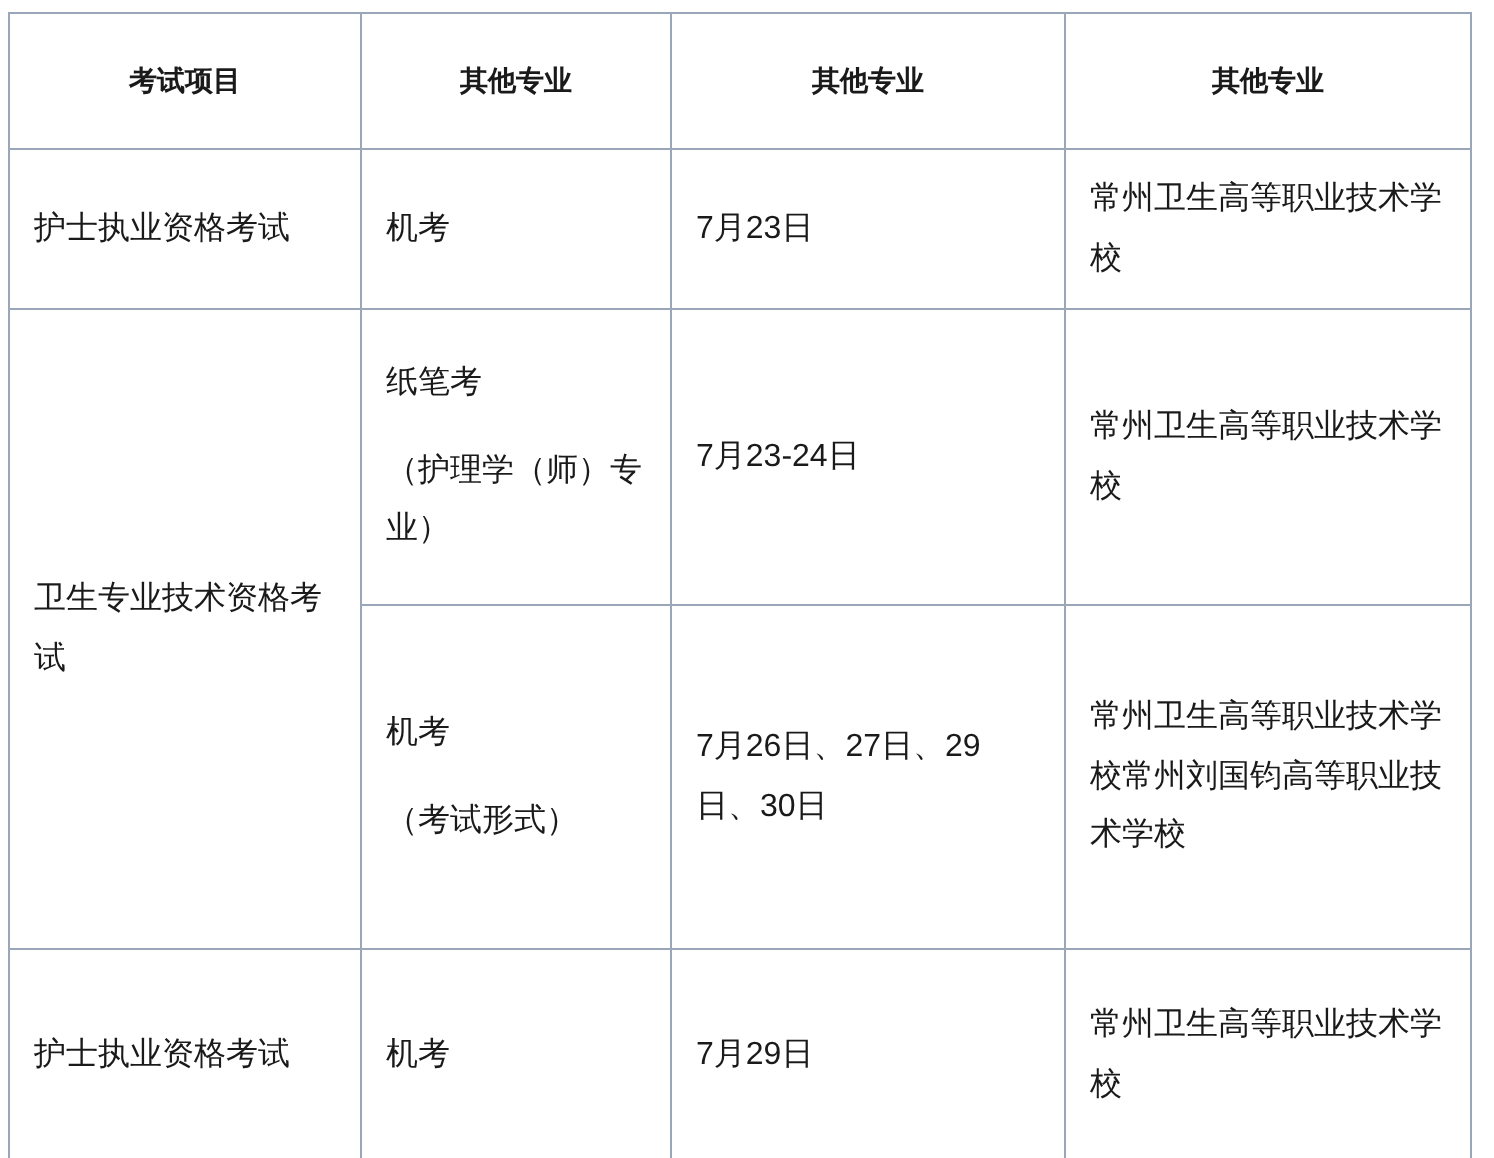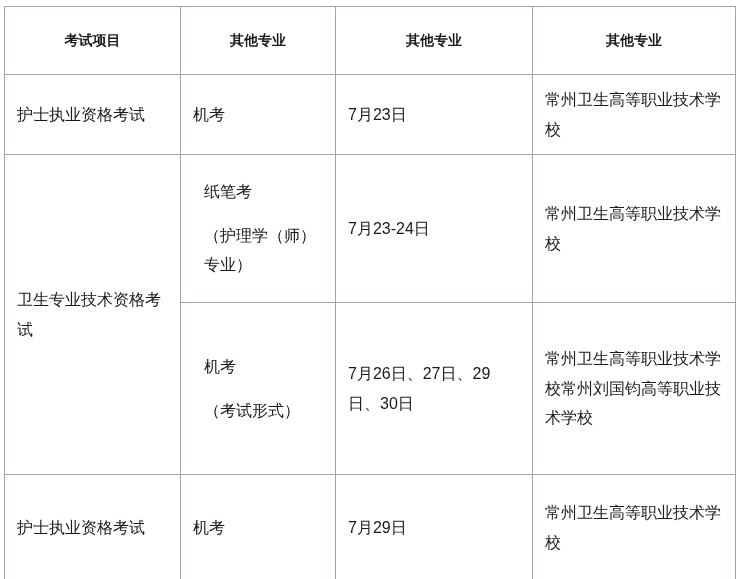--- a/index.html
+++ b/index.html
@@ -49,21 +49,20 @@
   td.cell-left {
     text-align: left;
   }
   .row-h1 td { height: 72px; }
   .row-h2 td { height: 148px; }
   .row-h3 td { height: 172px; }
   .row-h4 td { height: 106px; }
 
   .cell-lines > div {
     white-space: pre-wrap;
-    margin-left: 11px;
   }
   .sub-line {
     margin-top: 14px;
   }
 </style>
 </head>
 <body>
 
 <div class="table-wrap">
   <table class="exam-table">

